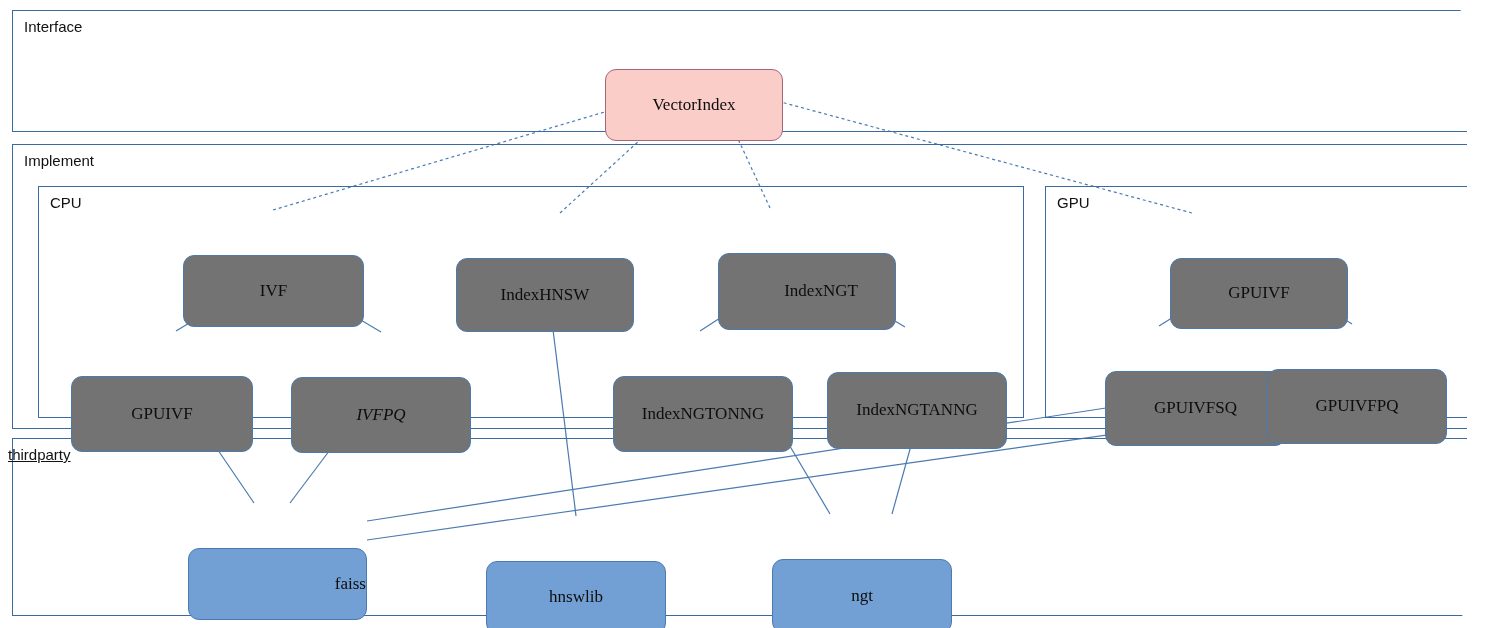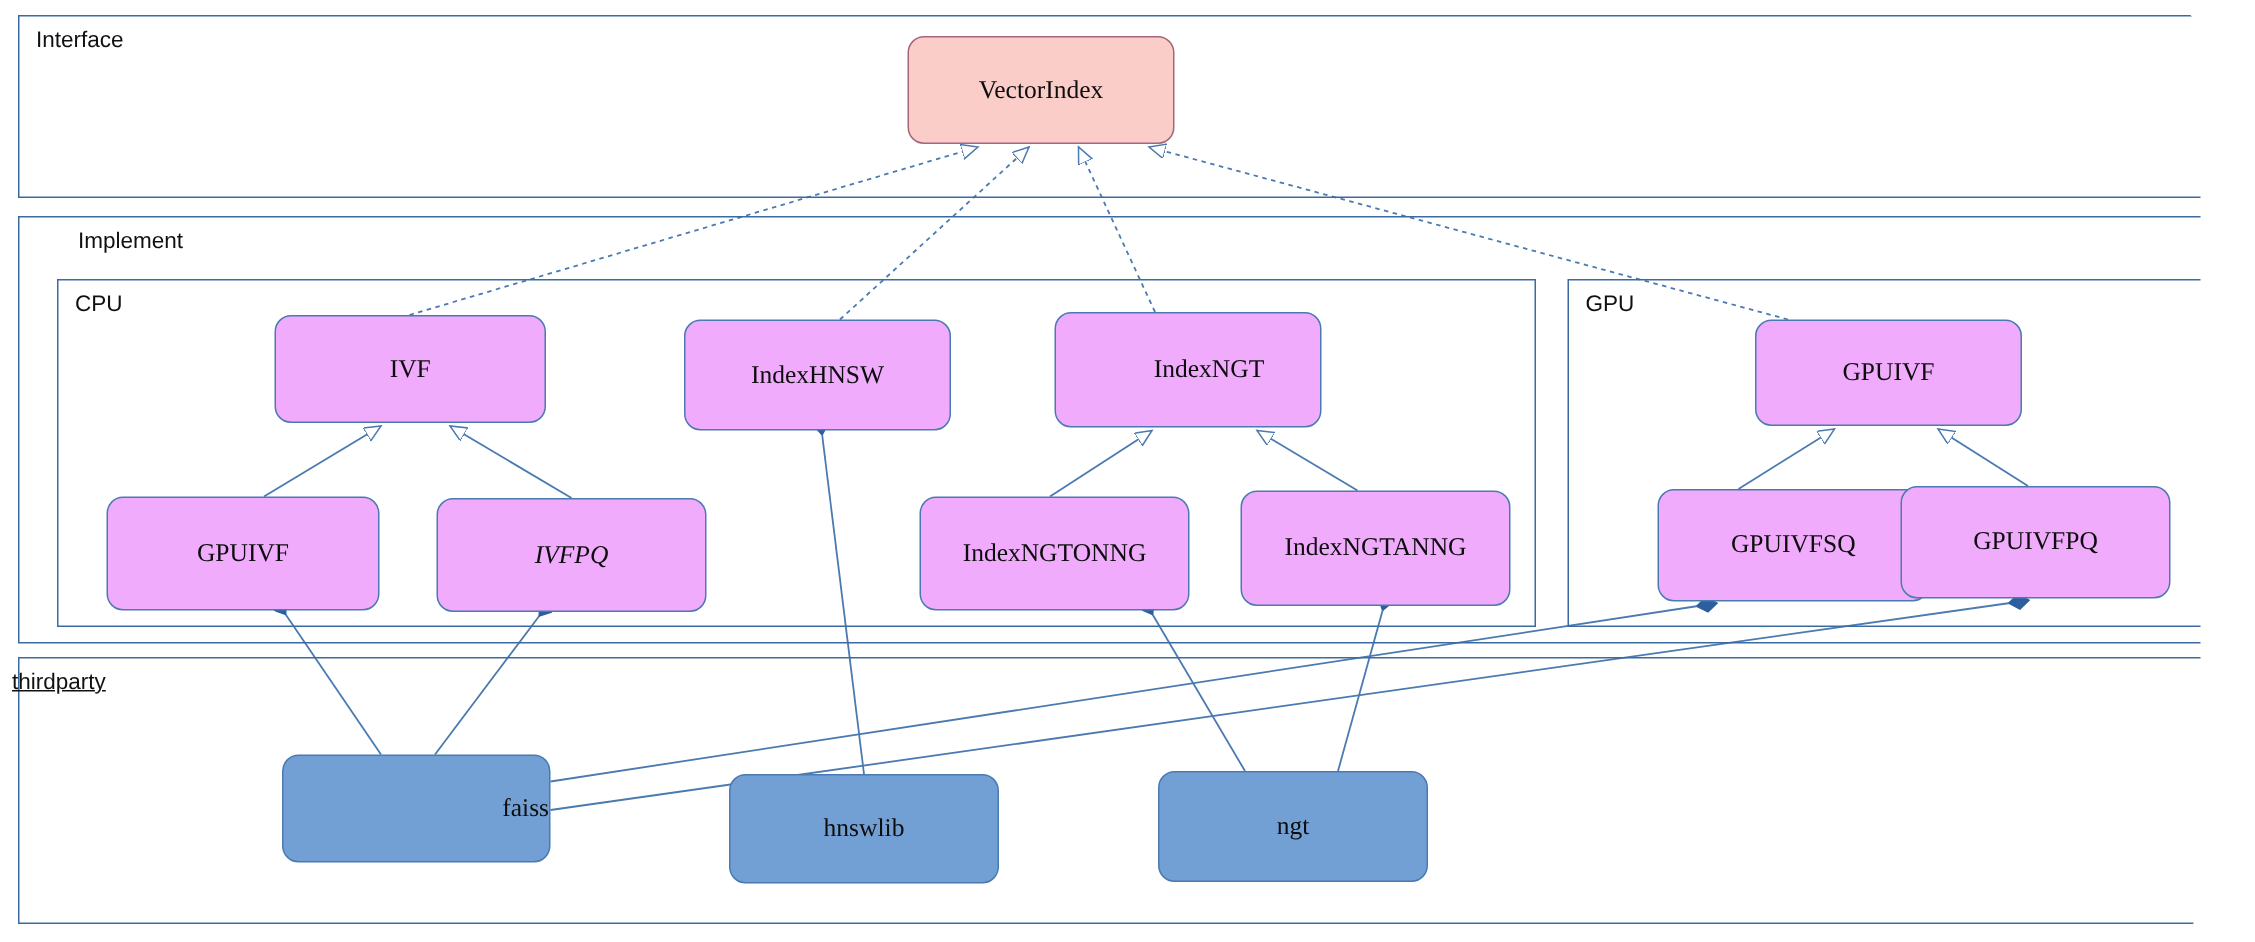--- a/index.html
+++ b/index.html
@@ -54,23 +54,24 @@
     border: 1px solid #3b6aa0;
     display: flex;
     align-items: center;
     justify-content: center;
     font-family: "Liberation Serif", serif;
     font-size: 17px;
     color: #0d0d0d;
     text-align: center;
     line-height: 1.1;
     z-index: 3;
+    margin-top: 45px;
   }
   .node.pink   { background: #facdc9; border-color: #a6667a; }
-  .node.green  { background: #f0abfc; border-color: #4a7ab0; justify-content: center; }
+  .node.green  { background: #737373; border-color: #4a7ab0; justify-content: center; }
   .node.blue   { background: #72a0d4; border-color: #4a7ab0; }
 </style>
 </head>
 <body>
 
 <div id="canvas">
 
   <svg id="edges" viewBox="0 0 1503 628" width="1503" height="628" xmlns="http://www.w3.org/2000/svg">
     <defs>
       <marker id="hollow-tri" markerWidth="14" markerHeight="14" refX="11" refY="5" orient="auto" markerUnits="userSpaceOnUse">
@@ -98,40 +99,40 @@
         <line x1="576" y1="516" x2="548" y2="289" stroke="#4a7ab0" stroke-width="1.2" marker-end="url(#filled-diamond)"></line>
         <line x1="830" y1="514" x2="768" y2="409" stroke="#4a7ab0" stroke-width="1.2" marker-end="url(#filled-diamond)"></line>
         <line x1="892" y1="514" x2="922" y2="406" stroke="#4a7ab0" stroke-width="1.2" marker-end="url(#filled-diamond)"></line>
       </g>
   </svg>
 
   <div id="group-layer">
       <div class="group-box" style="left: 12px; top: 10px; width: 1476px; height: 122px;"></div>
       <div class="group-label" style="left: 24px; top: 18px;">Interface</div>
       <div class="group-box" style="left: 12px; top: 144px; width: 1476px; height: 285px;"></div>
-      <div class="group-label" style="left: 24px; top: 152px; margin-left: 28px;">Implement</div>
+      <div class="group-label" style="left: 24px; top: 152px;">Implement</div>
       <div class="group-box" style="left: 38px; top: 186px; width: 986px; height: 232px;"></div>
       <div class="group-label" style="left: 50px; top: 194px;">CPU</div>
       <div class="group-box" style="left: 1045px; top: 186px; width: 425px; height: 232px;"></div>
       <div class="group-label" style="left: 1057px; top: 194px;">GPU</div>
       <div class="group-box" style="left: 12px; top: 438px; width: 1476px; height: 178px;"></div>
       <div class="group-label spellcheck" style="left: 8px; top: 446px;">thirdparty</div>
       <div class="spell-wave" style="left: 24px; top: 464px; width: 72px;"></div>
     </div>
   <div id="node-layer">
       <div class="node pink" style="left: 605px; top: 24px; width: 178px; height: 72px;">
         <span>VectorIndex</span>
       </div>
       <div class="node green" style="left: 183px; top: 210px; width: 181px; height: 72px;">
         <span>IVF</span>
       </div>
       <div class="node green" style="left: 456px; top: 213px; width: 178px; height: 74px;">
         <span>IndexHNSW</span>
       </div>
-      <div class="node green" style="left: 703px; top: 208px; width: 178px; height: 77px; padding-left: 28px;">
+      <div class="node green" style="left: 718px; top: 208px; width: 178px; height: 77px; padding-left: 28px;">
         <span>IndexNGT</span>
       </div>
       <div class="node green" style="left: 1170px; top: 213px; width: 178px; height: 71px;">
         <span>GPUIVF</span>
       </div>
       <div class="node green" style="left: 71px; top: 331px; width: 182px; height: 76px;">
         <span>GPUIVF</span>
       </div>
       <div class="node green" style="left: 291px; top: 332px; width: 180px; height: 76px; font-style: italic;">
         <span>IVFPQ</span>

